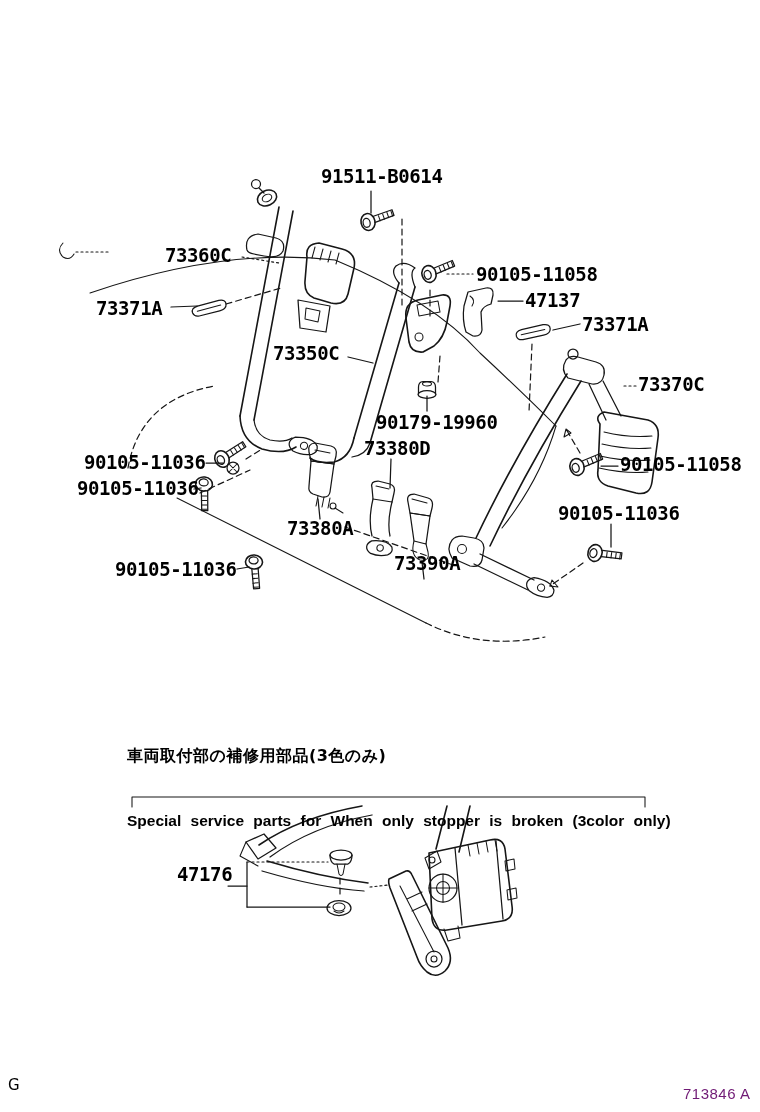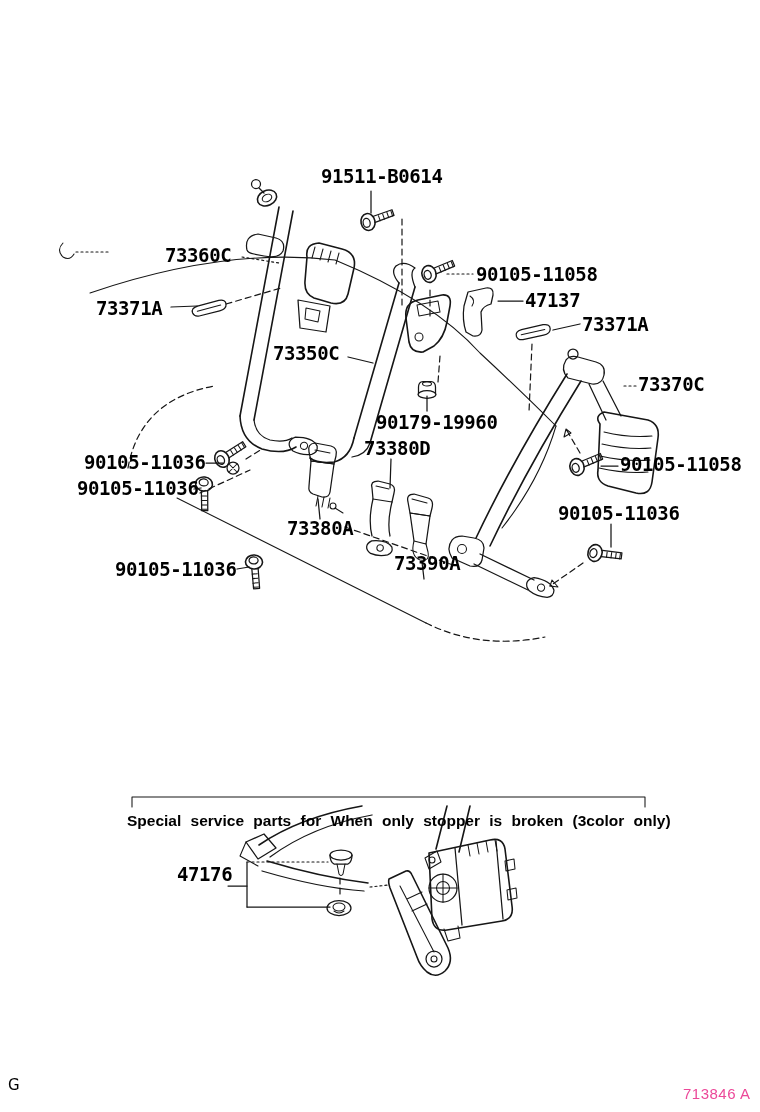--- a/index.html
+++ b/index.html
@@ -26,21 +26,21 @@
   .cap-jp{
     position:absolute;left:127px;top:746px;color:#000;white-space:nowrap;
     font:600 16px "DejaVu Sans","Liberation Sans",sans-serif;letter-spacing:0.5px;
   }
   .cap-en{
     position:absolute;left:127px;top:768px;color:#000;white-space:nowrap;
     font:600 15.5px "Liberation Sans","DejaVu Sans",sans-serif;word-spacing:5px;margin-top:44px;
   }
   .foot-l{position:absolute;left:8px;top:1076px;color:#000;
     font:400 15px "DejaVu Sans","Liberation Sans",sans-serif;}
-  .foot-r{position:absolute;left:683px;top:1085px;color:#ec4899;
+  .foot-r{position:absolute;left:683px;top:1085px;color:#701a75;
     font:400 15px "Liberation Sans","DejaVu Sans",sans-serif;letter-spacing:0.5px;}
 </style>
 </head>
 <body>
 
 <div class="page">
 
   <svg class="art" width="760" height="1112" viewBox="0 0 760 1112">
     <defs>
       <g id="screw">
@@ -238,18 +238,19 @@
   <div class="plabel" style="left:376px;top:412px">90179-19960</div>
   <div class="plabel" style="left:364px;top:438px">73380D</div>
   <div class="plabel" style="left:84px;top:452px">90105-11036</div>
   <div class="plabel" style="left:77px;top:478px">90105-11036</div>
   <div class="plabel" style="left:620px;top:454px">90105-11058</div>
   <div class="plabel" style="left:558px;top:503px">90105-11036</div>
   <div class="plabel" style="left:287px;top:518px">73380A</div>
   <div class="plabel" style="left:115px;top:559px">90105-11036</div>
   <div class="plabel" style="left:394px;top:553px">73390A</div>
 
+  <div class="cap-jp">車両取付部の補修用部品(3色のみ)</div>
   <div class="cap-en">Special service parts for When only stopper is broken (3color only)</div>
   <div class="plabel" style="left:177px;top:864px">47176</div>
 
   <div class="foot-l">G</div>
   <div class="foot-r">713846 A</div>
 </div>
 
 </body></html>

